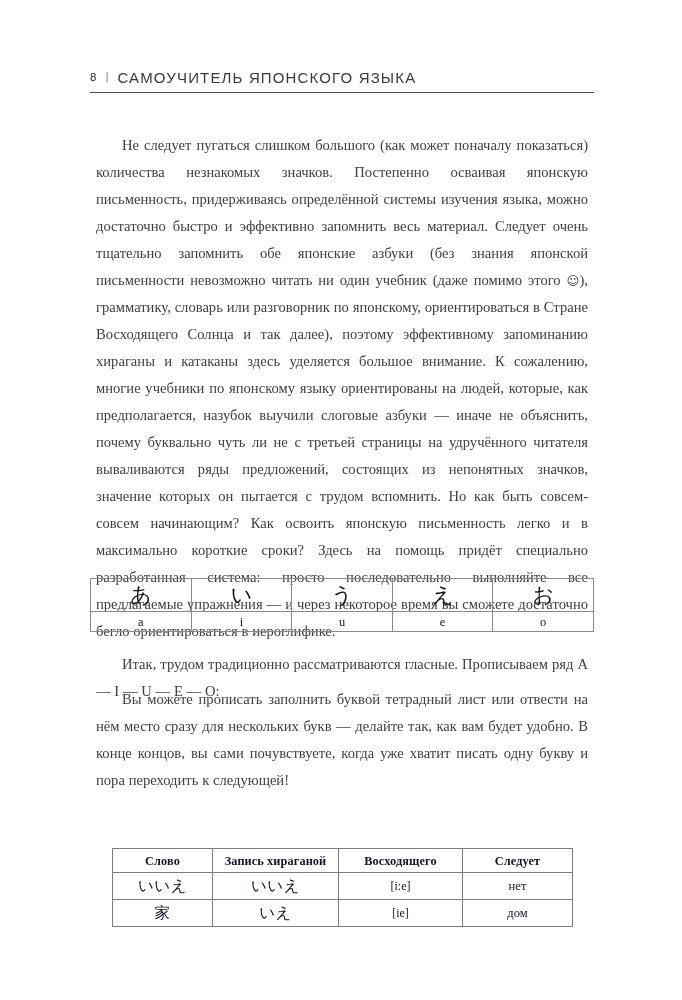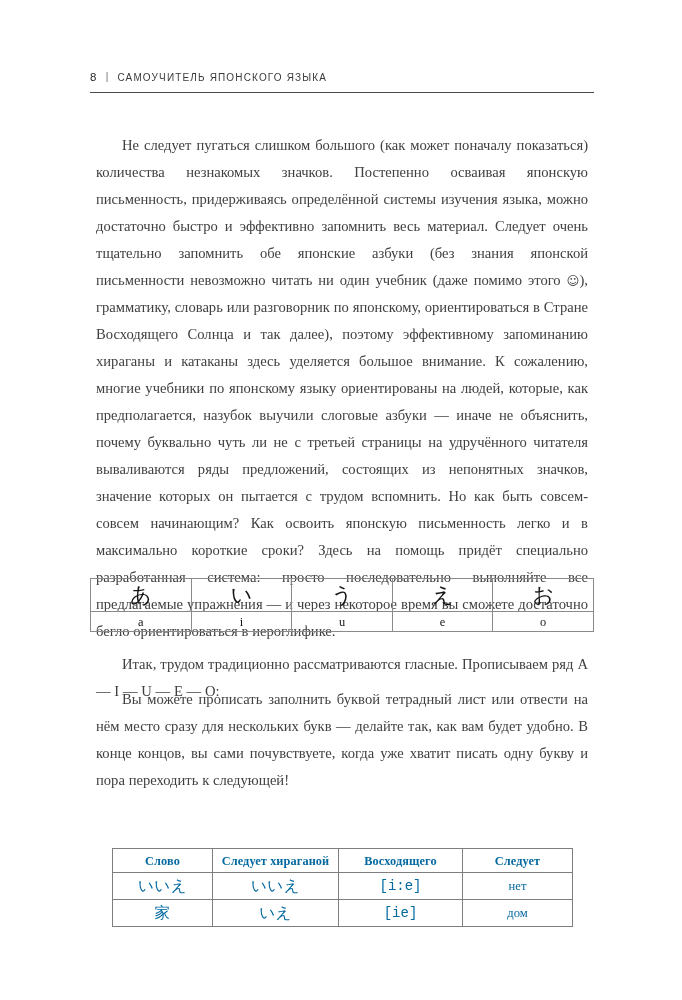--- a/index.html
+++ b/index.html
@@ -42,21 +42,21 @@
     color: #2b2b2b;
   }
   .header-sep {
     font-family: "Liberation Sans", "DejaVu Sans", sans-serif;
     font-size: 10px;
     color: #6d6d6d;
     transform: translateY(-1px);
   }
   .header-title {
     font-family: "Liberation Sans", "DejaVu Sans", sans-serif;
-    font-size: 10px;
+    font-size: 15px;
     letter-spacing: 1.15px;
     color: #3a3a3a;
     white-space: nowrap;
   }
   .header-rule {
     position: absolute;
     left: 90px;
     top: 92px;
     width: 504px;
     height: 0;
@@ -126,42 +126,42 @@
   }
   table.words-table {
     width: 460px;
     border-collapse: collapse;
     table-layout: fixed;
   }
   table.words-table th,
   table.words-table td {
     border: 1px solid #7e7e7e;
     text-align: center;
-    color: #0369a1;
+    color: #0f172a;
   }
   table.words-table th {
     height: 21px;
     font-size: 12.3px;
     font-weight: bold;
     line-height: 18px;
     letter-spacing: 0.1px;
   }
   table.words-table td {
     height: 24px;
     font-size: 13.2px;
     line-height: 20px;
   }
   table.words-table td.kana {
     font-family: "DejaVu Sans", sans-serif;
     font-size: 15.5px;
     letter-spacing: 0.5px;
   }
   table.words-table td.ipa {
-    font-family: Liberation Mono, monospace;
-    font-size: 14px;
+    font-family: Liberation Serif, serif;
+    font-size: 12px;
   }
   table.words-table td.rus {
     font-size: 12.6px;
   }
 
   .col-w1 { width: 100px; }
   .col-w2 { width: 126px; }
   .col-w3 { width: 124px; }
   .col-w4 { width: 110px; }
 </style>
@@ -215,21 +215,21 @@
     <table class="words-table">
       <colgroup>
         <col class="col-w1">
         <col class="col-w2">
         <col class="col-w3">
         <col class="col-w4">
       </colgroup>
       <thead>
         <tr>
           <th>Слово</th>
-          <th>Следует хираганой</th>
+          <th>Запись хираганой</th>
           <th>Восходящего</th>
           <th>Следует</th>
         </tr>
       </thead>
       <tbody>
         <tr>
           <td class="kana">いいえ</td>
           <td class="kana">いいえ</td>
           <td class="ipa">[i:e]</td>
           <td class="rus">нет</td>

